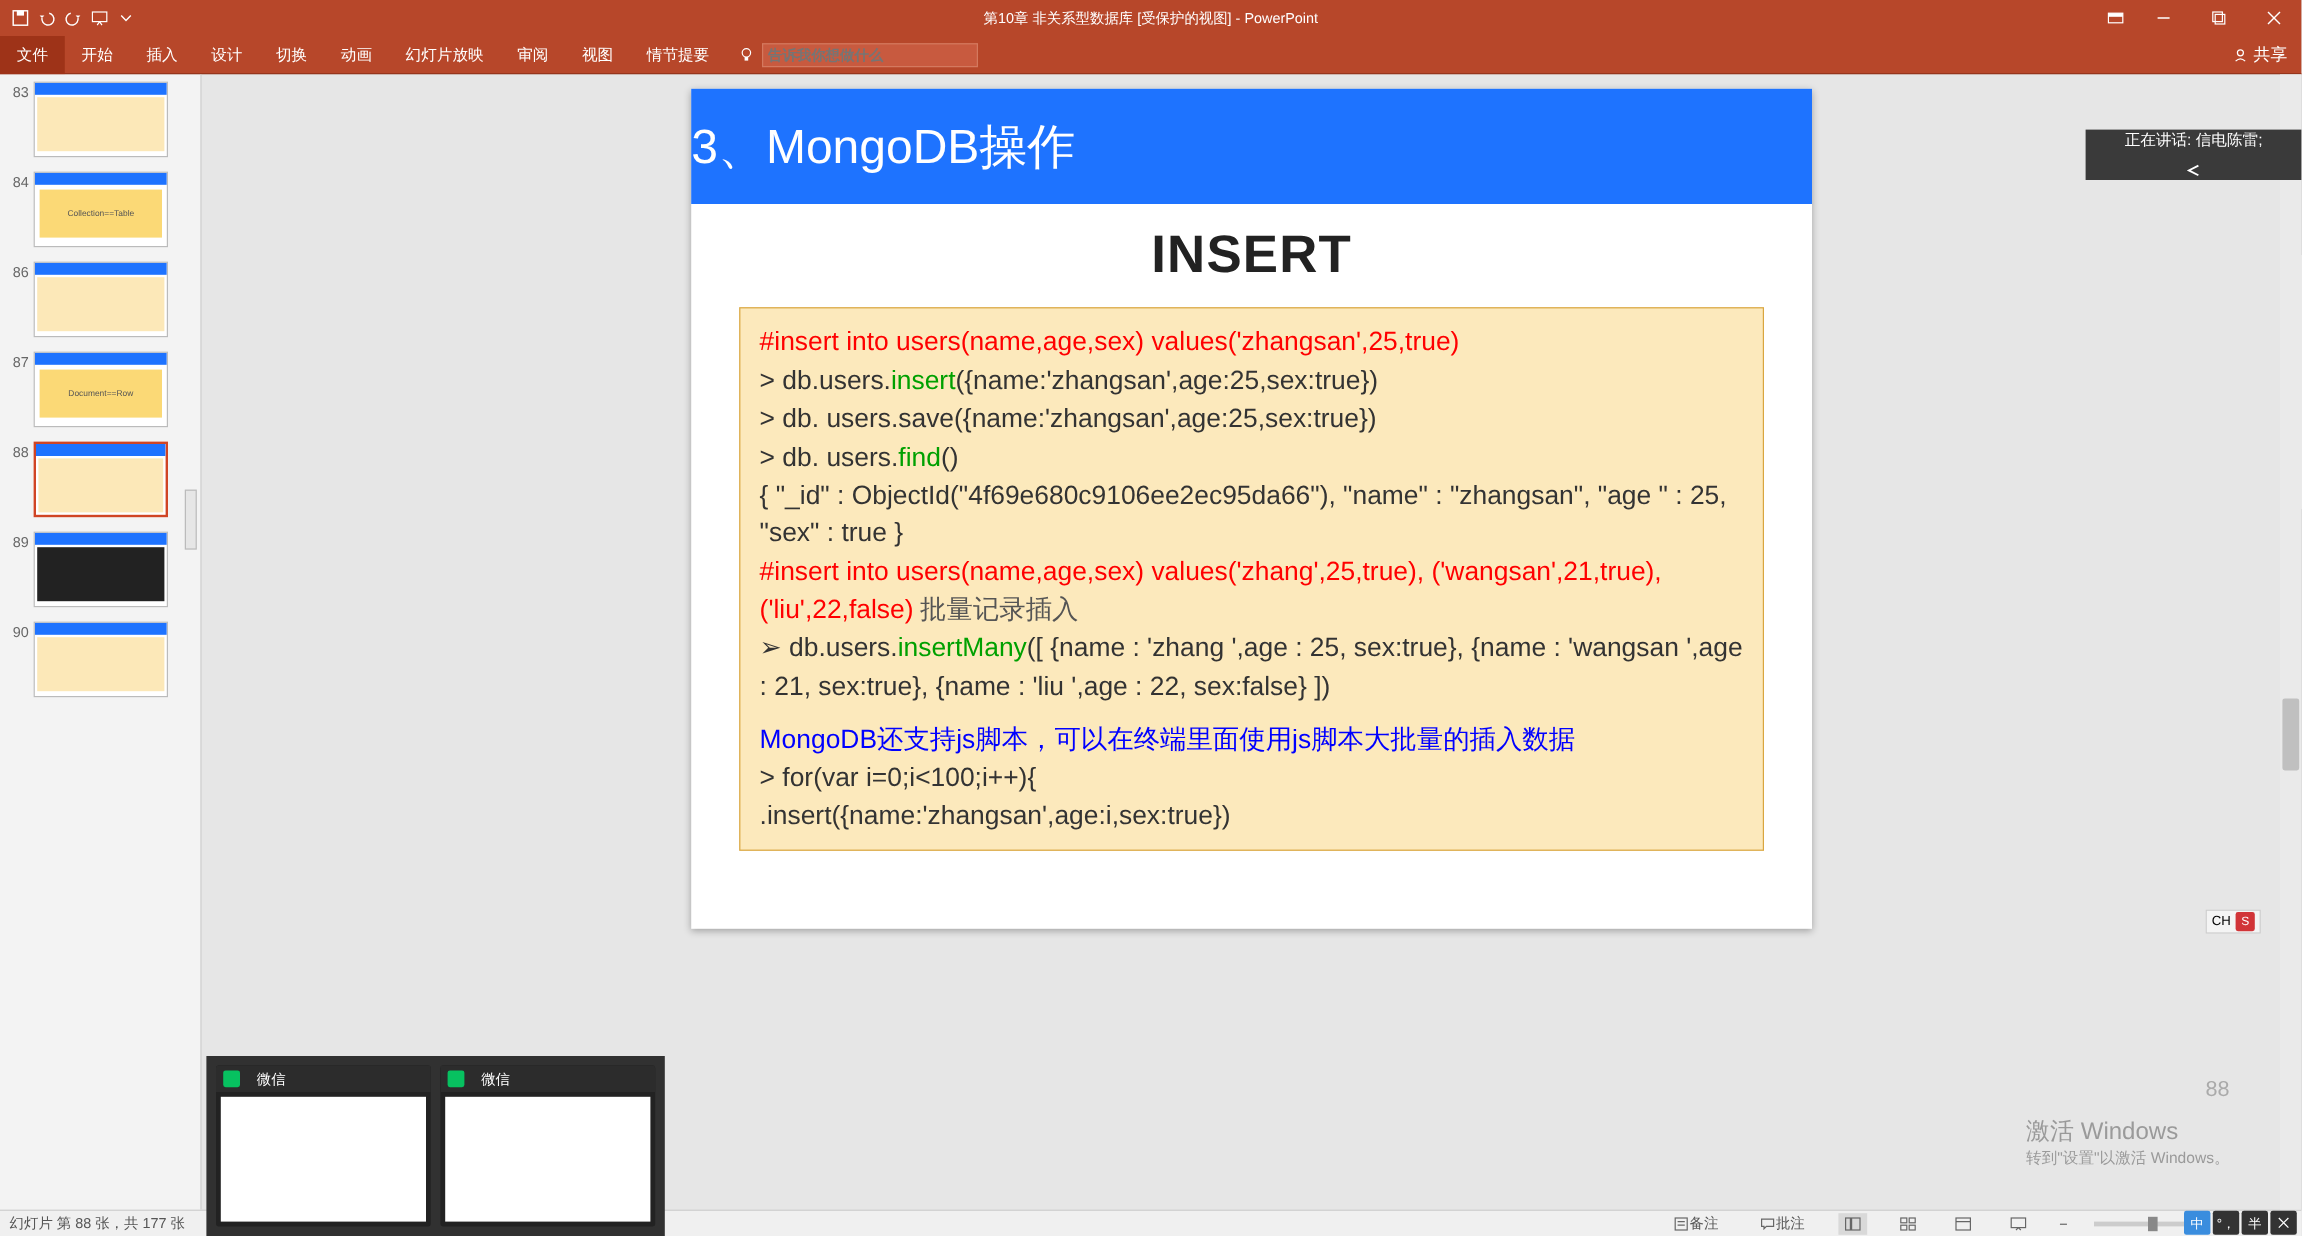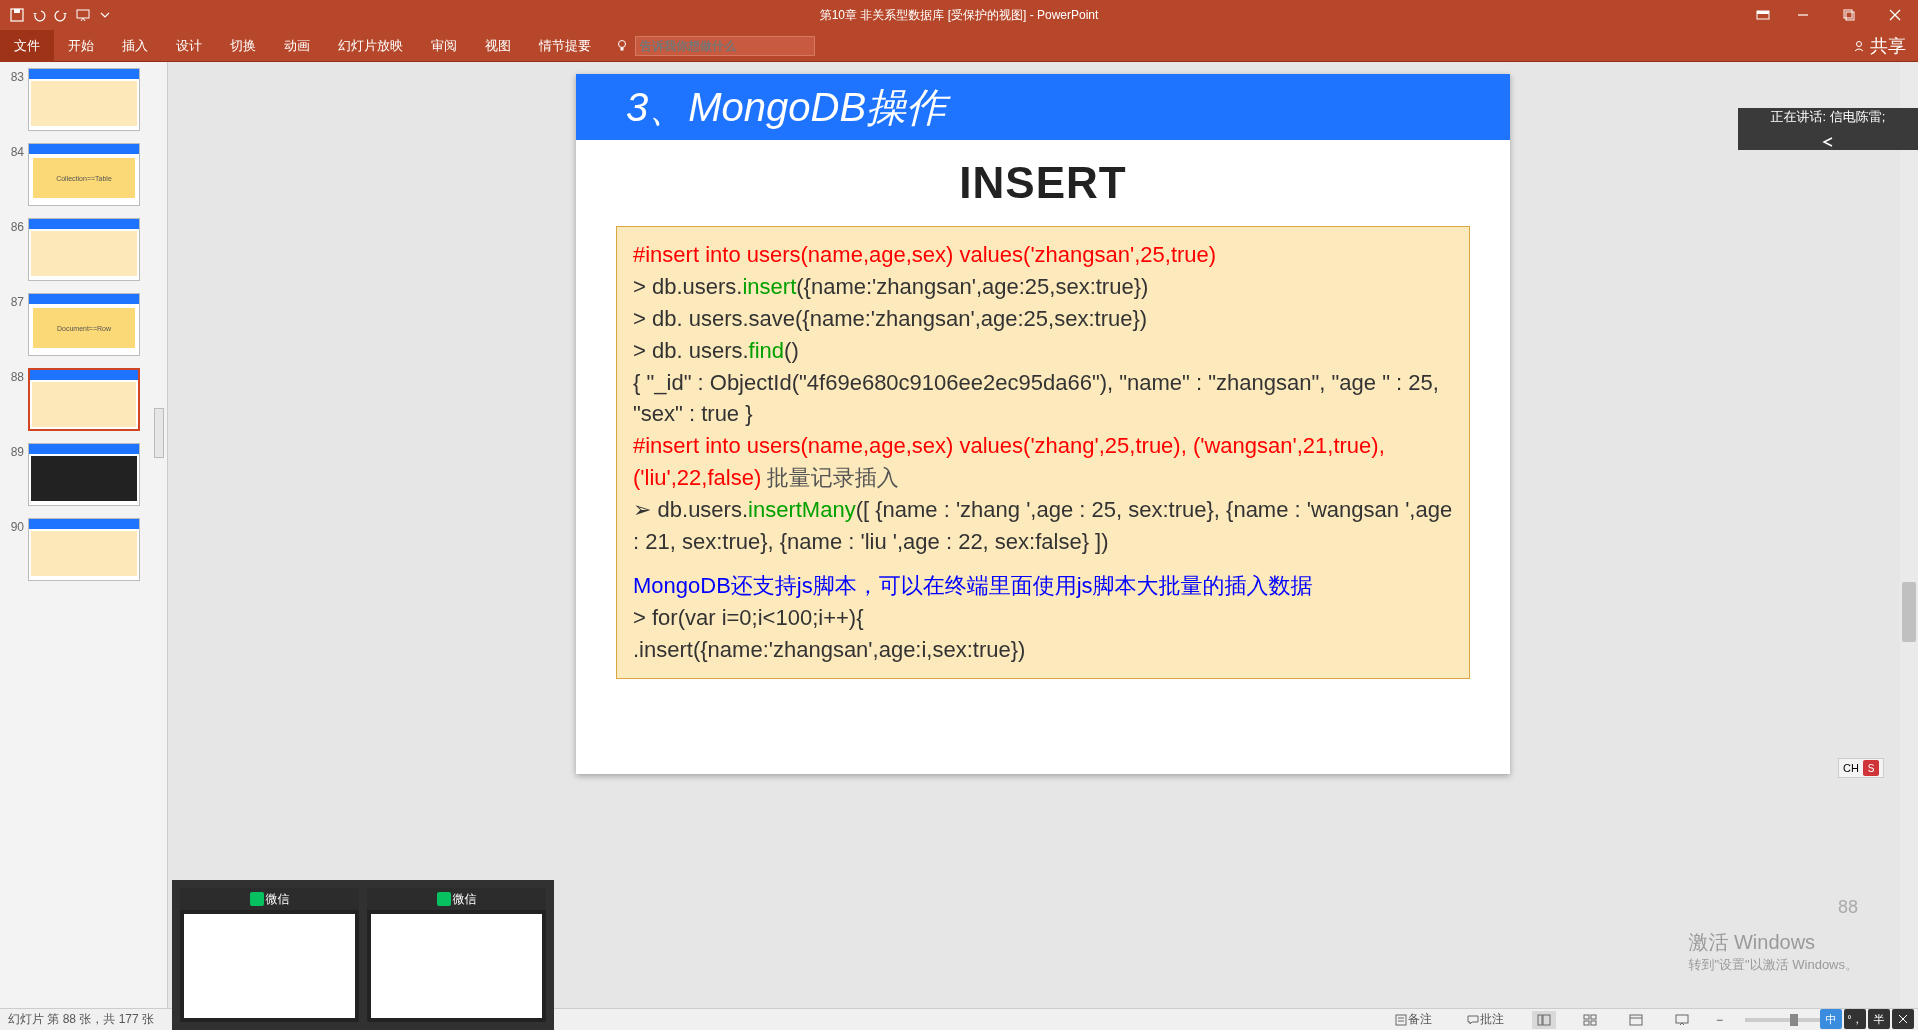--- a/index.html
+++ b/index.html
@@ -11,41 +11,41 @@
 .qa-icon { width: 14px; height: 14px; display: inline-flex; justify-content: center; align-items: center; }
 .title-center { position: absolute; left: 50%; transform: translateX(-50%); white-space: nowrap; }
 .title-bar-right { position: absolute; right: 0; display: flex; gap: 0; }
 .win-btn { width: 46px; height: 30px; display: flex; justify-content: center; align-items: center; cursor: pointer; }
 .rib-btn { width: 34px; height: 30px; display: flex; justify-content: center; align-items: center; }
 
 
 .ribbon { height: 32px; background: #b7472a; display: flex; align-items: center; border-bottom: 1px solid #8e311a; position: relative; }
 .tab { padding: 0 14px; height: 32px; display: flex; align-items: center; color: #fff; font-size: 13px; cursor: pointer; }
 .tab.file { background: #9e3318; }
-.share-btn { position: absolute; right: 12px; color: #fff; font-size: 18px; display: flex; align-items: center; gap: 4px; }
+.share-btn { position: absolute; right: 12px; color: #fff; font-size: 14px; display: flex; align-items: center; gap: 4px; }
 .tellme { margin-left: 10px; display: flex; align-items: center; gap: 6px; }
 .tellme input { width: 180px; height: 20px; background: #c85a3f; border: 1px solid #d4795f; color: #fff; font-size: 12px; padding: 0 4px; font-weight: bold; }
 
 
 .main-area { display: flex; height: calc(100% - 30px - 32px - 22px); background: #a3a3a3; }
 
 
 .thumb-panel { width: 168px; background: #f3f3f3; border-right: 1px solid #ccc; overflow-y: auto; position: relative; }
 .thumb-item { display: flex; padding: 6px 4px; gap: 4px; }
 .thumb-num { width: 20px; text-align: right; font-size: 12px; color: #666; padding-top: 2px; }
 .thumb-img { width: 112px; height: 63px; background: #fff; border: 1px solid #bbb; position: relative; overflow: hidden; }
 .thumb-item.active .thumb-img { border: 2px solid #d04524; }
 .thumb-header { height: 10px; background: #1e73ff; width: 100%; }
 .thumb-body { padding: 2px; background: #fce8b8; margin: 2px; height: 45px; font-size: 4px; }
 .thumb-yellow { background: #fbd976; margin: 4px; padding: 6px 2px; text-align: center; font-size: 7px; color: #555; height: 40px; display:flex; align-items:center; justify-content:center; }
 
 
 .slide-area { flex: 1; background: #e6e6e6; display: flex; justify-content: center; align-items: flex-start; padding-top: 12px; position: relative; overflow: hidden; }
 .slide { width: 934px; height: 700px; background: #fff; box-shadow: 0 2px 6px rgba(0,0,0,0.3); position: relative; }
-.slide-title-bar { height: 66px; background: #1e73ff; display: flex; align-items: center; padding-left: 50px; color: #fff; font-size: 40px; font-weight: 300; font-style: italic; }
+.slide-title-bar { height: 96px; background: #1e73ff; display: flex; align-items: center; color: #fff; font-size: 40px; font-weight: 300; }
 .slide-subtitle { text-align: center; font-size: 44px; font-weight: bold; color: #222; margin-top: 18px; letter-spacing: 1px; }
 .code-box { margin: 18px 40px 0 40px; background: #fce9bc; border: 1px solid #d9a640; padding: 12px 16px; font-size: 22px; line-height: 1.45; font-family: Consolas, monospace; color: #333; }
 .code-box .red { color: #ff0000; }
 .code-box .green { color: #00a000; }
 .code-box .blue { color: #0000ff; }
 .code-box .comment { color: #555; font-family: "Microsoft YaHei"; }
 
 
 .speaker-notif { position: absolute; right: 0; top: 108px; width: 180px; height: 42px; background: #3a3a3a; color: #fff; font-size: 13px; display: flex; align-items: center; padding: 0 10px; gap: 8px; flex-direction: column; }
 
@@ -59,21 +59,21 @@
 .zoom-thumb { width: 8px; height: 12px; background: #888; position: absolute; left: 45px; top: -4px; }
 
 
 .activate { position: absolute; right: 60px; bottom: 34px; color: #9a9a9a; font-size: 20px; }
 .activate .sub { font-size: 13px; }
 .slide-num-big { position: absolute; right: 60px; bottom: 90px; color: #aaa; font-size: 18px; }
 
 
 .wechat-pop { position: absolute; left: 172px; bottom: 0; width: 382px; height: 150px; background: #313131; color: #fff; display: flex; padding: 8px; gap: 8px; z-index: 100; }
 .wc-window { flex: 1; background: #222; border-radius: 2px; overflow: hidden; display: flex; flex-direction: column; }
-.wc-title { height: 22px; display: flex; align-items: center; gap: 2px; padding: 0 6px; font-size: 12px; background: #2c2c2c; justify-content: center; }
+.wc-title { height: 22px; display: flex; align-items: center; gap: 14px; padding: 0 6px; font-size: 12px; background: #2c2c2c; }
 .wc-body { flex: 1; background: #fff; margin: 4px; }
 .wc-icon { width: 14px; height: 14px; background: #07c160; border-radius: 2px; display: inline-block; }
 
 
 .ime-bar { position: absolute; right: 4px; bottom: 0; height: 22px; display: flex; align-items: center; gap: 2px; z-index: 200; }
 .ime-btn { width: 22px; height: 20px; background: #3a8dde; color: #fff; font-size: 11px; display: flex; align-items: center; justify-content: center; border-radius: 2px; }
 .ime-btn.dark { background: #333; }
 
 
 .lang-ind { position: absolute; right: 34px; top: 696px; background: #f4f4f4; border: 1px solid #ccc; padding: 1px 4px; font-size: 11px; display: flex; gap: 4px; align-items: center; z-index: 90; }

